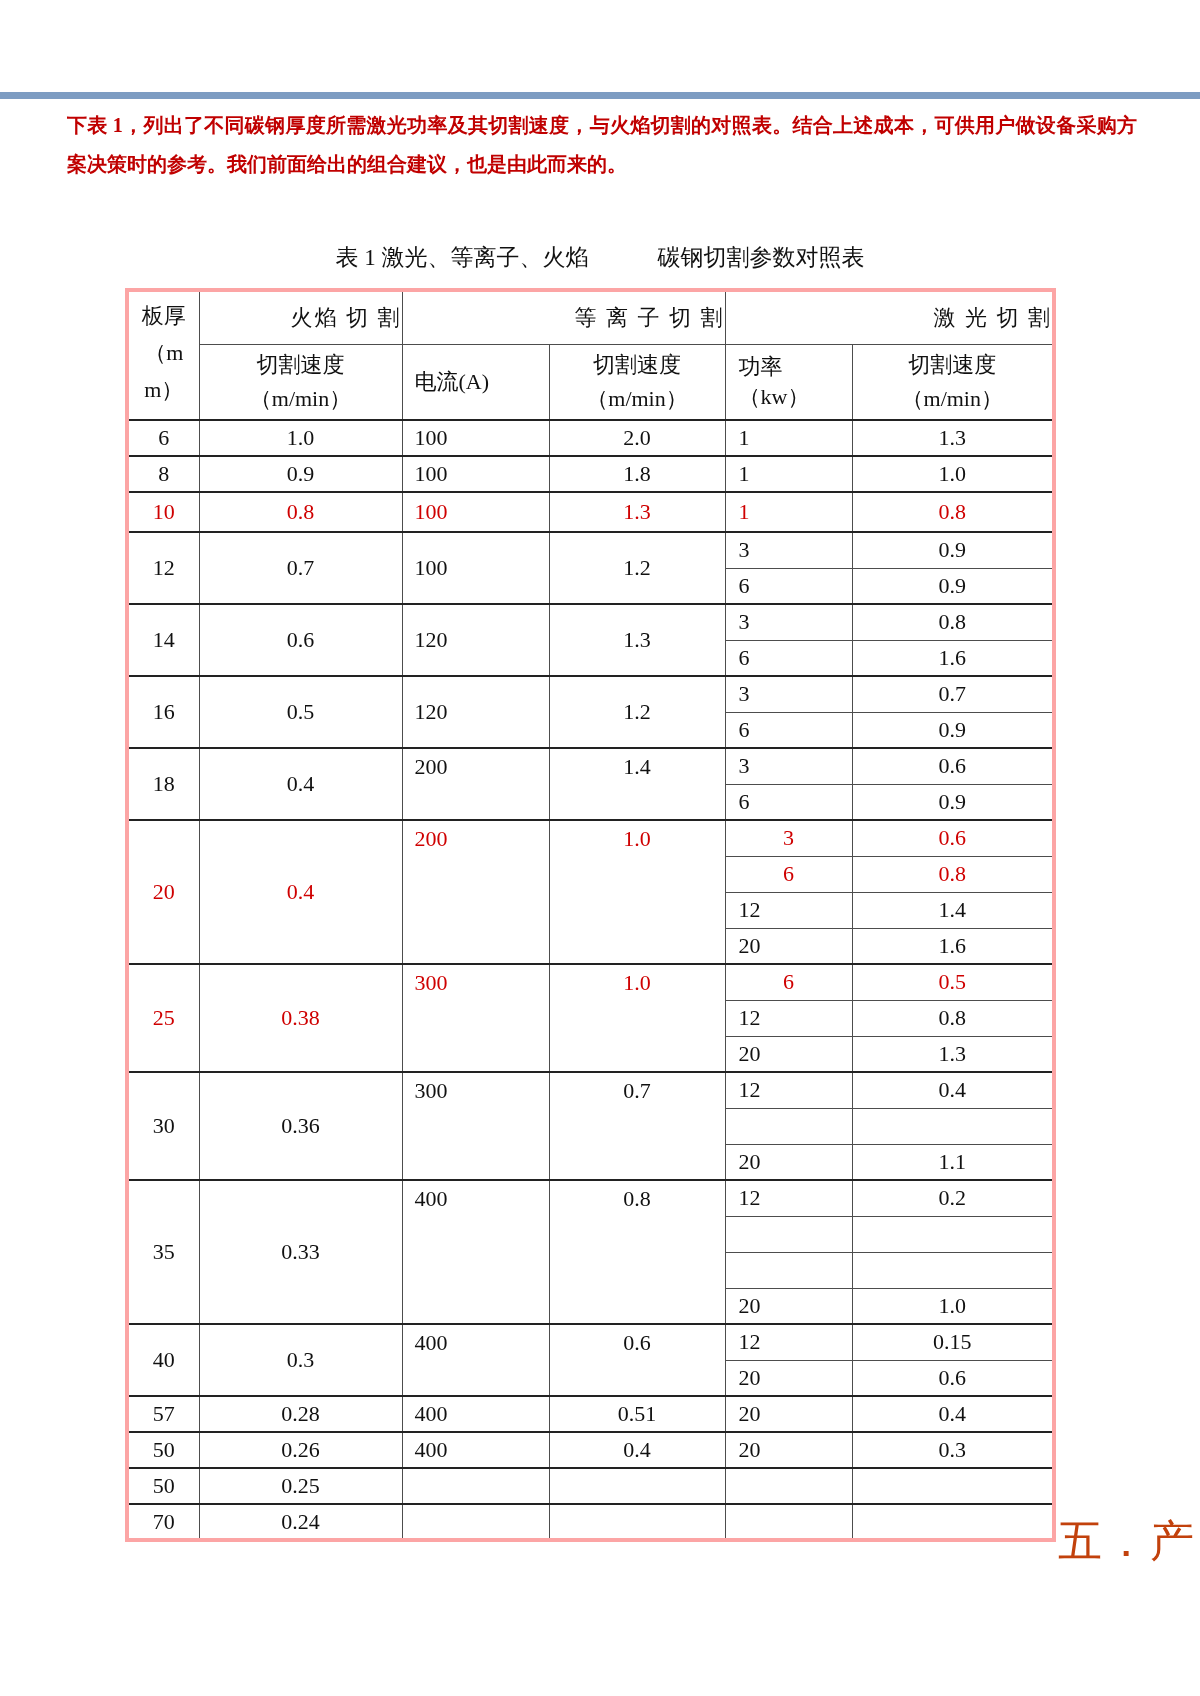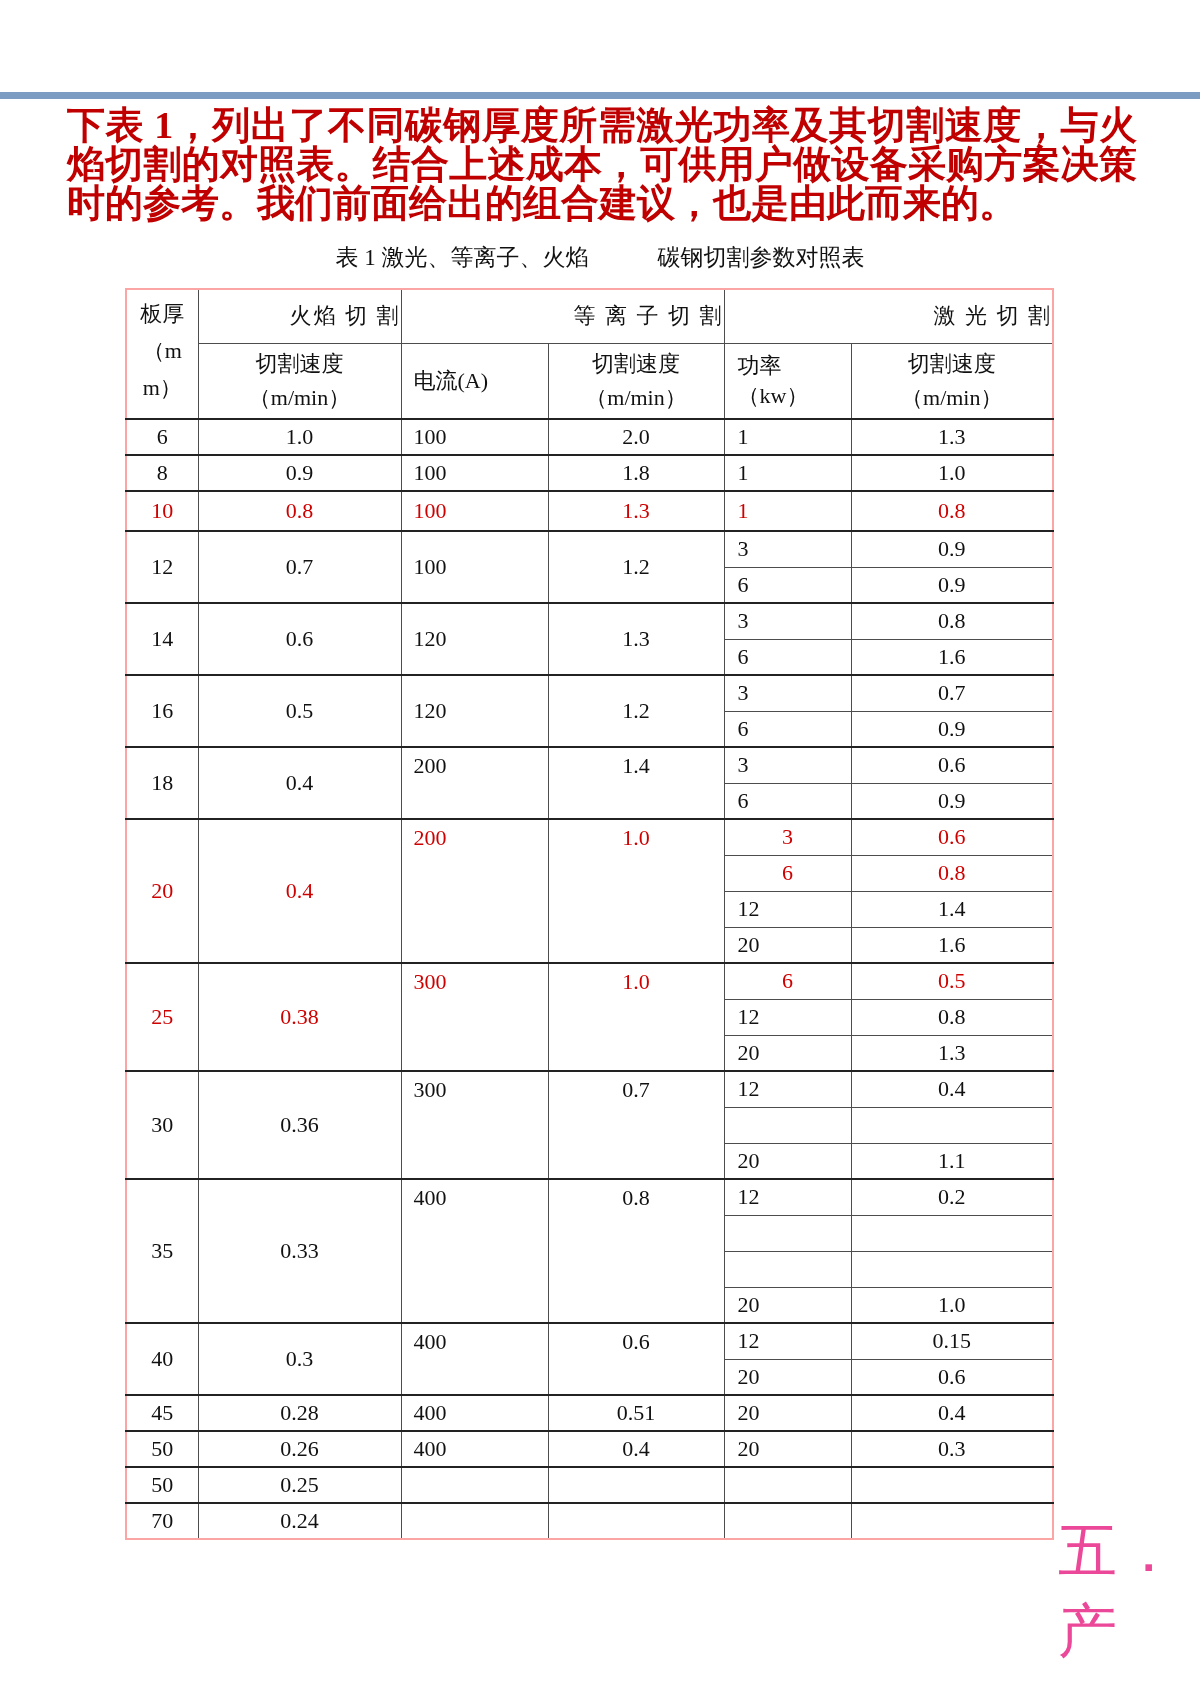--- a/index.html
+++ b/index.html
@@ -1,44 +1,44 @@
 <!DOCTYPE html>
 <html><head>
 <meta charset="utf-8">
 <style>
   html,body{margin:0;padding:0;background:#ffffff;}
   #page{position:relative;width:1200px;height:1696px;background:#ffffff;overflow:hidden;
         font-family:"Liberation Serif","DejaVu Serif",serif;}
   #accent-bar{position:absolute;left:0;top:92px;width:1200px;height:7px;background:#7d9cc2;}
-  #intro{position:absolute;left:67px;top:106px;width:1070px;font-size:38px;font-weight:bold;
+  #intro{position:absolute;left:67px;top:106px;width:1070px;font-size:20px;font-weight:bold;
          color:#c00000;line-height:39px;text-align:justify;}
   #caption{position:absolute;left:0;top:242px;width:1200px;text-align:center;
            box-sizing:border-box;font-size:23px;color:#111;}
   table{position:absolute;left:125px;top:288px;border-collapse:collapse;table-layout:fixed;
-        border:2px solid #fca5a5;}
+        border:4px solid #fca5a5;}
   td{border:1px solid #4d4d4d;font-size:22px;color:#111;vertical-align:middle;overflow:hidden;
      padding:0;}
   tr{height:36px;}
   tr.hr1{height:54px;}
   tr.hr2{height:76px;}
   tr.h40{height:40px;}
   tr.gs td{border-top:2px solid #222;}
   .c1{text-align:center;}
   .c2{text-align:center;}
   .c3{text-align:left;padding-left:12px;}
   .c4{text-align:center;}
   .c5{text-align:left;padding-left:13px;margin-left:48px;}
   .c6{text-align:center;}
   .pc{text-align:center;padding-left:0;}
   .top{vertical-align:top;line-height:36px;}
   .red{color:#cf0000;font-weight:normal;}
   .ghead{text-align:right;padding-left:10px;letter-spacing:2px;}
   .vhead{text-align:center;white-space:pre-line;line-height:34px;}
   .thick{text-align:center;white-space:pre-line;vertical-align:top;padding-top:5px;line-height:37px;}
-  #footer-mark{position:absolute;left:1058px;top:1512px;font-size:59px;color:#ec4899;letter-spacing:2px;}
+  #footer-mark{position:absolute;left:1058px;top:1512px;font-size:44px;color:#c2410c;letter-spacing:2px;}
 </style>
 </head>
 <body>
 
 <div id="page">
   <div id="accent-bar"></div>
   <div id="intro">下表 1，列出了不同碳钢厚度所需激光功率及其切割速度，与火焰切割的对照表。结合上述成本，可供用户做设备采购方案决策时的参考。我们前面给出的组合建议，也是由此而来的。</div>
   <div id="caption">表 1 激光、等离子、火焰　　　碳钢切割参数对照表</div>
 
   <table>
@@ -233,21 +233,21 @@
         <td class="c4 top" rowspan="2">0.6</td>
         <td class="c5">12</td>
         <td class="c6">0.15</td>
       </tr>
       <tr>
         <td class="c5">20</td>
         <td class="c6">0.6</td>
       </tr>
 
       <tr class="gs">
-        <td class="c1">45</td>
+        <td class="c1">57</td>
         <td class="c2">0.28</td>
         <td class="c3">400</td>
         <td class="c4">0.51</td>
         <td class="c5">20</td>
         <td class="c6">0.4</td>
       </tr>
 
       <tr class="gs">
         <td class="c1">50</td>
         <td class="c2">0.26</td>

